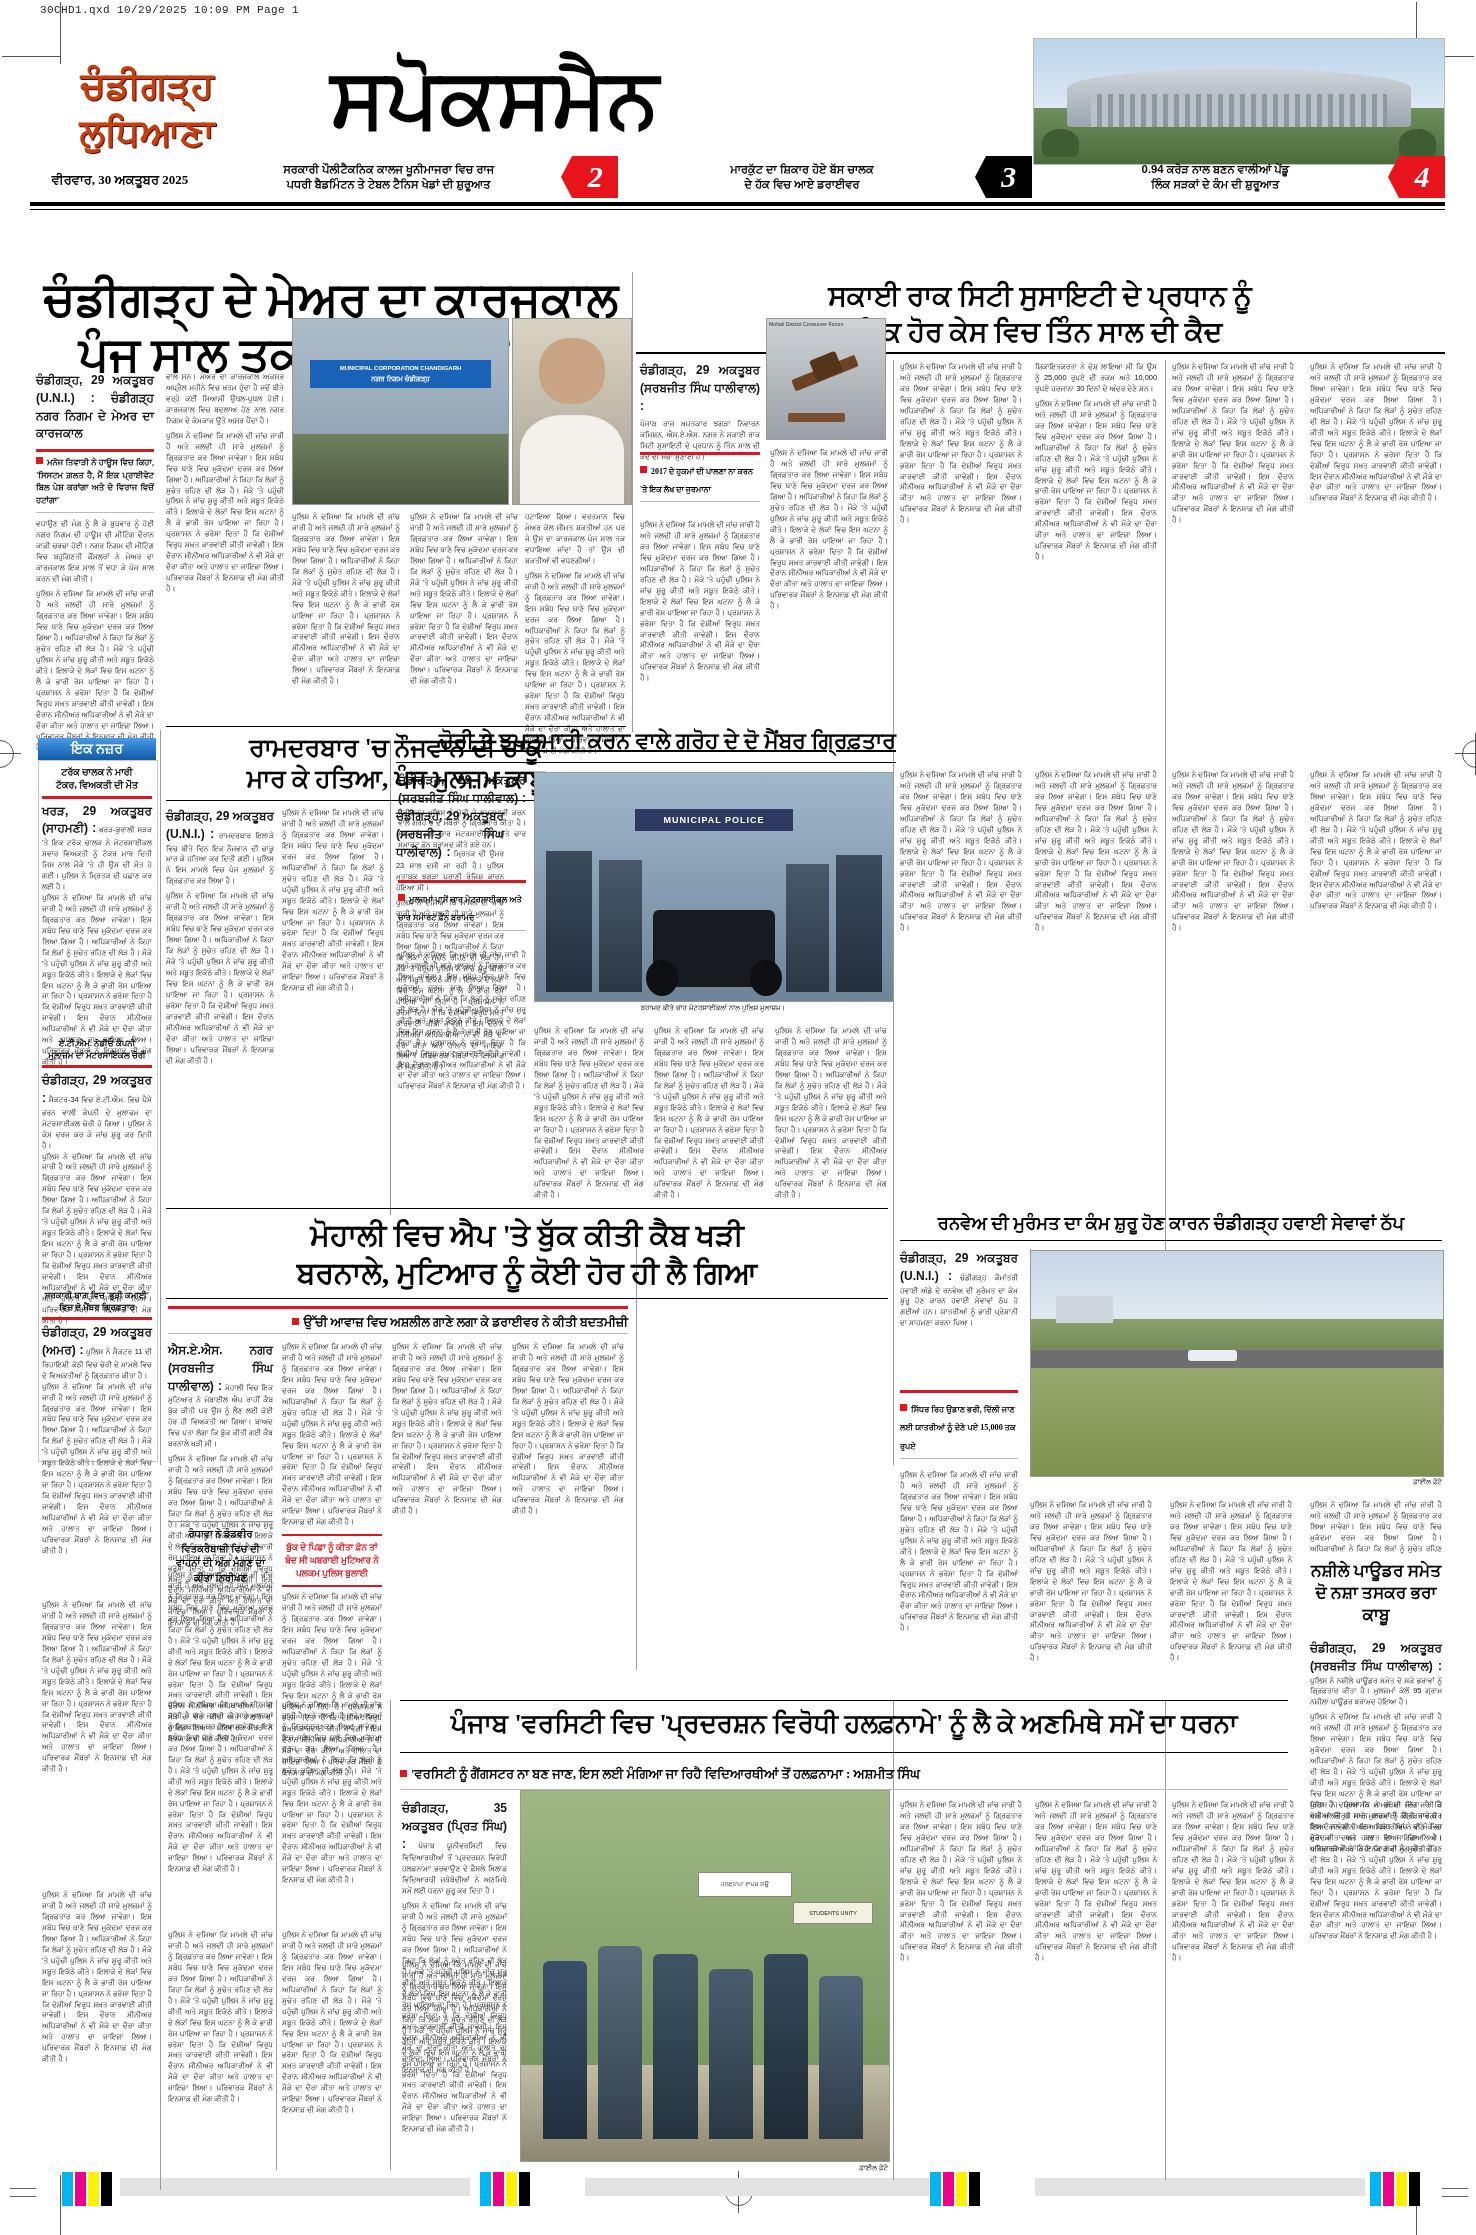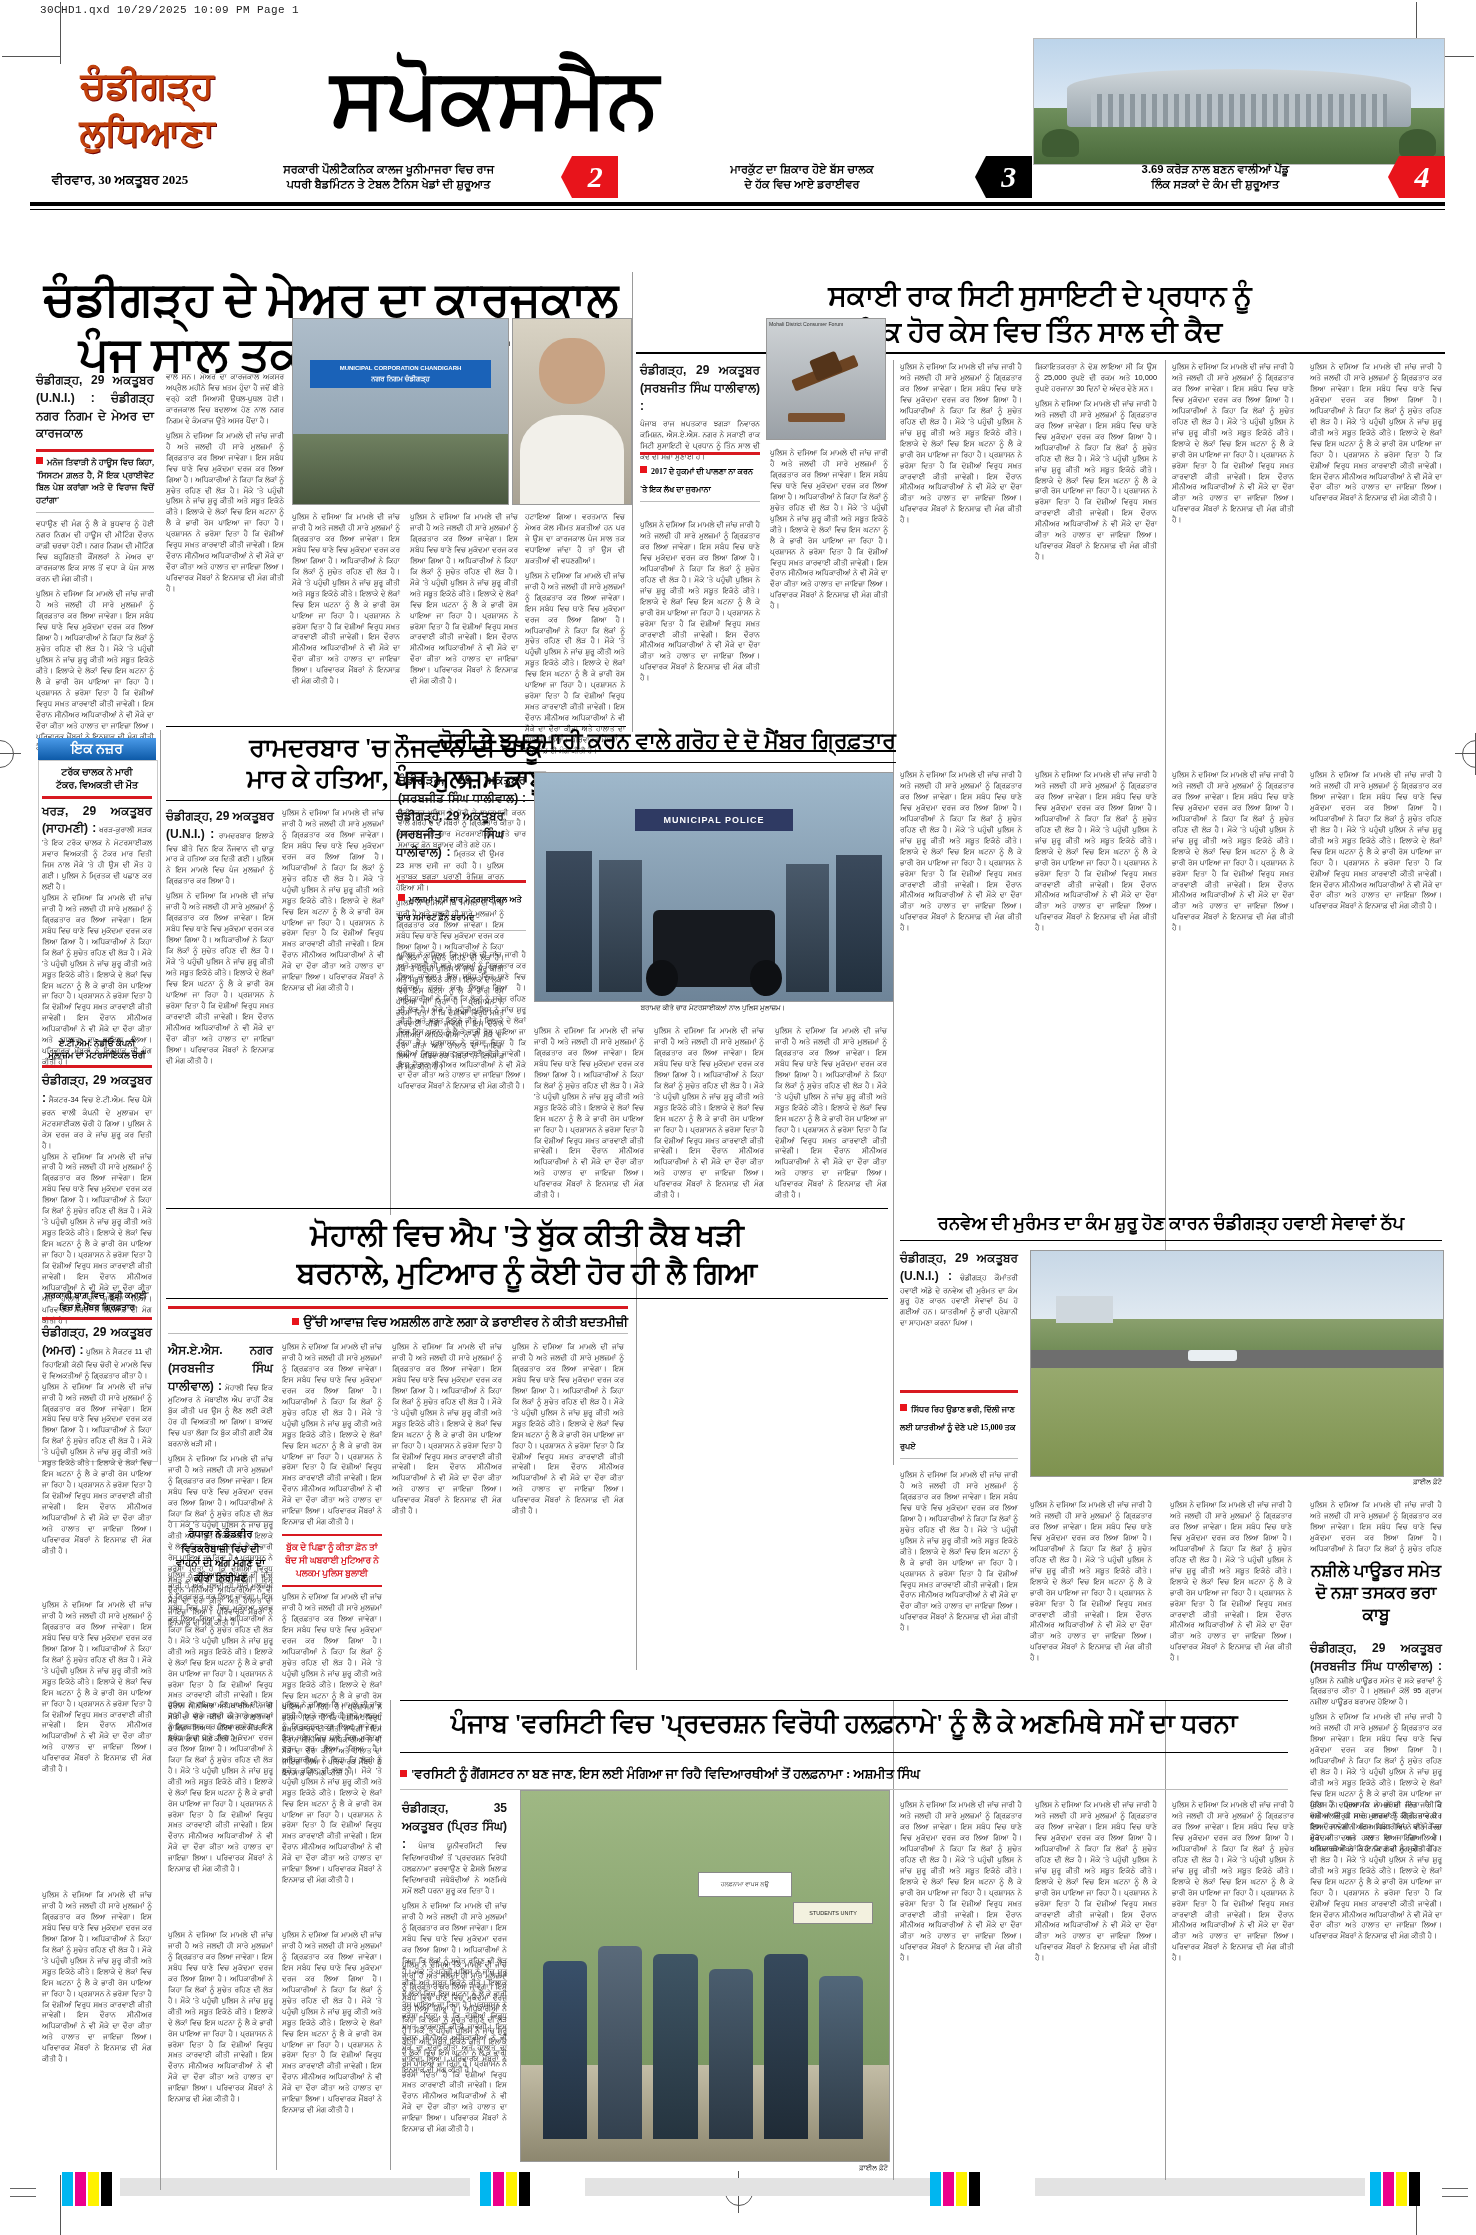--- a/index.html
+++ b/index.html
@@ -148,21 +148,21 @@
       <div class="txt" style="white-space:pre-line;">ਸਰਕਾਰੀ ਪੌਲੀਟੈਕਨਿਕ ਕਾਲਜ ਖੂਨੀਮਾਜਰਾ ਵਿਚ ਰਾਜ
 ਪਧਰੀ ਬੈਡਮਿੰਟਨ ਤੇ ਟੇਬਲ ਟੈਨਿਸ ਖੇਡਾਂ ਦੀ ਸ਼ੁਰੂਆਤ</div>
       <div class="numbox red">2</div>
     </div>
     <div class="teaser">
       <div class="txt" style="white-space:pre-line;">ਮਾਰਕੁੱਟ ਦਾ ਸ਼ਿਕਾਰ ਹੋਏ ਬੱਸ ਚਾਲਕ
 ਦੇ ਹੱਕ ਵਿਚ ਆਏ ਡਰਾਈਵਰ</div>
       <div class="numbox blk">3</div>
     </div>
     <div class="teaser">
-      <div class="txt" style="white-space:pre-line;">3.69 ਕਰੋੜ ਨਾਲ ਬਣਨ ਵਾਲੀਆਂ ਪੇਂਡੂ
+      <div class="txt" style="white-space:pre-line;">0.94 ਕਰੋੜ ਨਾਲ ਬਣਨ ਵਾਲੀਆਂ ਪੇਂਡੂ
 ਲਿੰਕ ਸੜਕਾਂ ਦੇ ਕੰਮ ਦੀ ਸ਼ੁਰੂਆਤ</div>
       <div class="numbox red">4</div>
     </div>
   </div>
 
   <div class="rule-heavy" style="top:202px;height:4px;"></div>
   <div class="rule-heavy" style="top:209px;height:1px;"></div>
 
   <h1 class="lead" style="left:36px;top:272px;width:590px;font-size:47px;line-height:1.18;text-align:center;">
     <span>ਚੰਡੀਗੜ੍ਹ ਦੇ ਮੇਅਰ ਦਾ ਕਾਰਜਕਾਲ</span><br>

